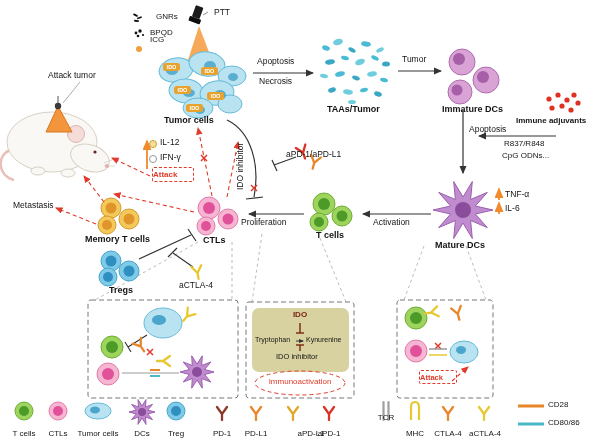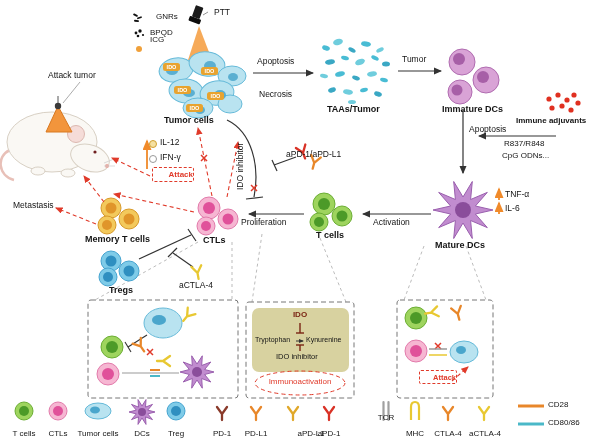--- a/index.html
+++ b/index.html
@@ -6,21 +6,21 @@
   html,body{width:600px;height:446px;background:#fff;font-family:"Liberation Sans",sans-serif;overflow:hidden}
   .canvas{position:absolute;left:0;top:0;width:600px;height:446px}
   svg.layer{position:absolute;left:0;top:0}
   .lbl{position:absolute;font-size:9px;color:#141414;white-space:nowrap;line-height:1.1}
   .b{font-weight:bold}
   .s8{font-size:8px}.s85{font-size:8.5px}.s75{font-size:7.5px}.s7{font-size:7px}
   .red{color:#e03a2a}
   .darkred{color:#7a2413;font-weight:bold}
   .ctr{text-align:center}
   .rot{transform:rotate(-90deg);transform-origin:0 0}
-  .dashbox{position:absolute;border:1px dashed #e03a2a;border-radius:2px;display:flex;align-items:center;justify-content:flex-end;background:transparent}
+  .dashbox{position:absolute;border:1px dashed #e03a2a;border-radius:2px;display:flex;align-items:center;justify-content:flex-start;background:transparent}
   .dashbox span{font-size:8px;font-weight:bold;color:#e03a2a}
 </style>
 </head>
 <body>
 
 <div class="canvas">
 
 <svg class="layer" width="600" height="446" viewBox="0 0 600 446">
   <defs>
     <marker id="ah" markerWidth="7" markerHeight="7" refX="6" refY="3" orient="auto">
@@ -328,21 +328,21 @@
   <line x1="518" y1="424" x2="544" y2="424" stroke-width="3" stroke="#4ab8c8"></line>
 </svg>
 
 <div class="lbl s8" style="left:156px;top:13px">GNRs</div>
 <div class="lbl s8" style="left:150px;top:29px">BPQD</div>
 <div class="lbl s8" style="left:150px;top:36px">ICG</div>
 <div class="lbl s85" style="left:214px;top:8px">PTT</div>
 <div class="lbl s85" style="left:48px;top:71px">Attack tumor</div>
 <div class="lbl b" style="left:164px;top:116px">Tumor cells</div>
 <div class="lbl s85" style="left:257px;top:57px">Apoptosis</div>
-<div class="lbl s85" style="left:259px;top:90px">Necrosis</div>
+<div class="lbl s85" style="left:259px;top:77px">Necrosis</div>
 <div class="lbl b" style="left:327px;top:105px">TAAs/Tumor</div>
 <div class="lbl s85" style="left:402px;top:55px">Tumor</div>
 <div class="lbl b" style="left:442px;top:105px">Immature DCs</div>
 <div class="lbl b s8" style="left:516px;top:117px">Immune adjuvants</div>
 <div class="lbl s85" style="left:469px;top:125px">Apoptosis</div>
 <div class="lbl s8" style="left:504px;top:140px">R837/R848</div>
 <div class="lbl s8" style="left:502px;top:152px">CpG ODNs...</div>
 <div class="lbl b" style="left:435px;top:241px">Mature DCs</div>
 <div class="lbl s85" style="left:505px;top:190px">TNF-α</div>
 <div class="lbl s85" style="left:505px;top:204px">IL-6</div>

